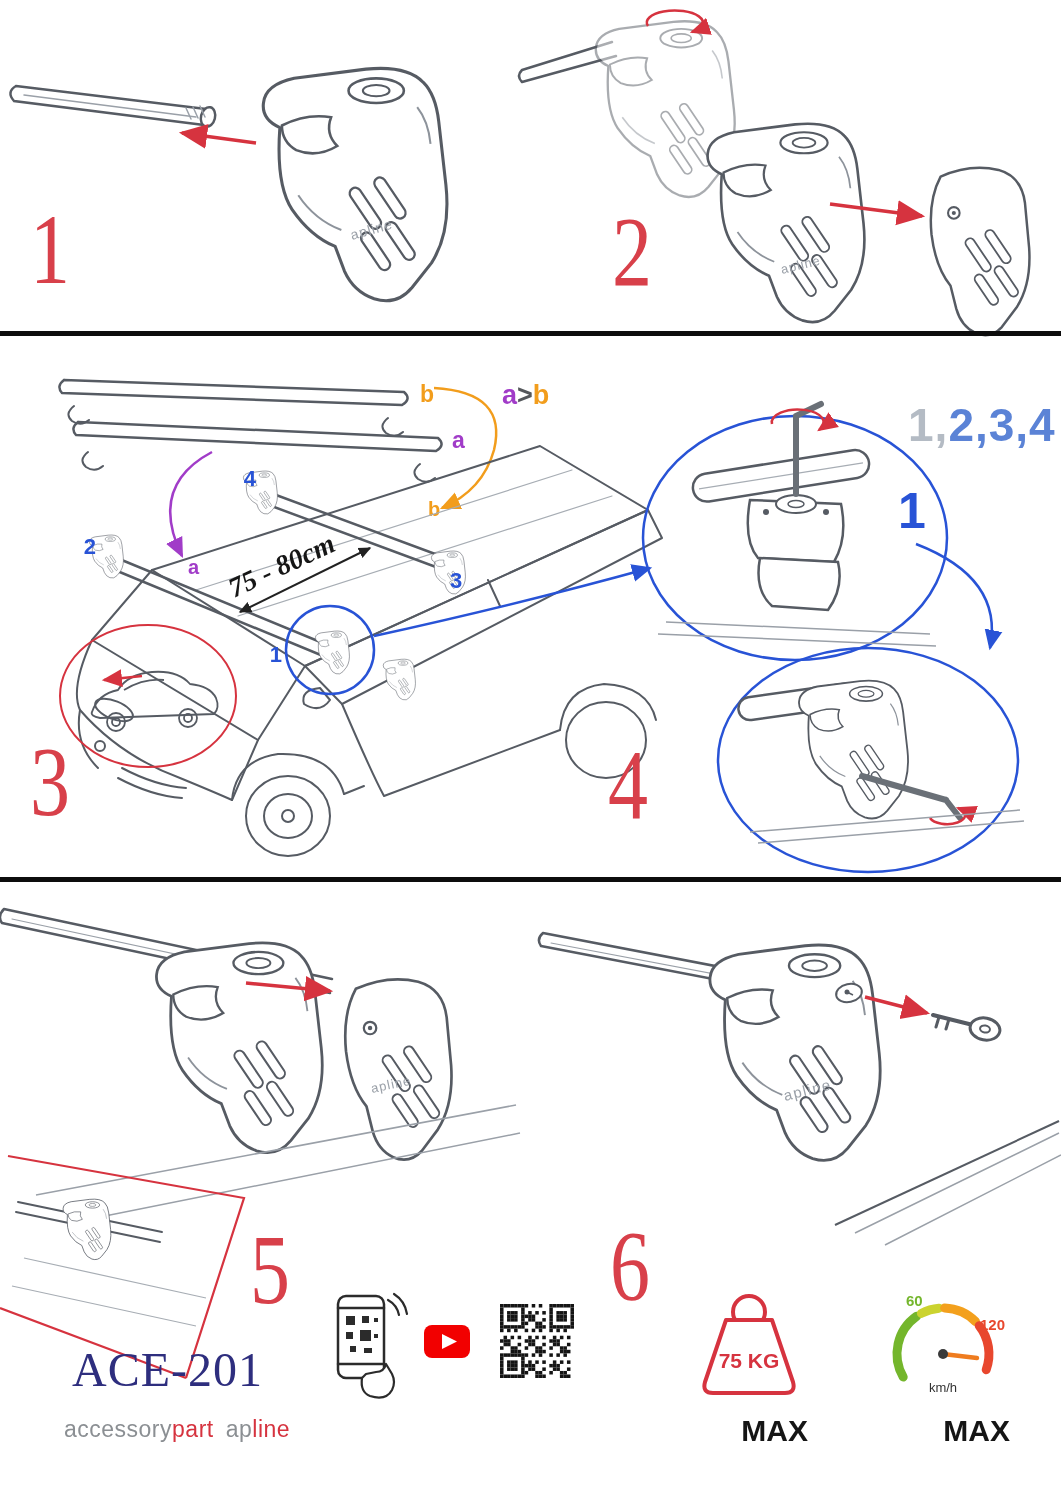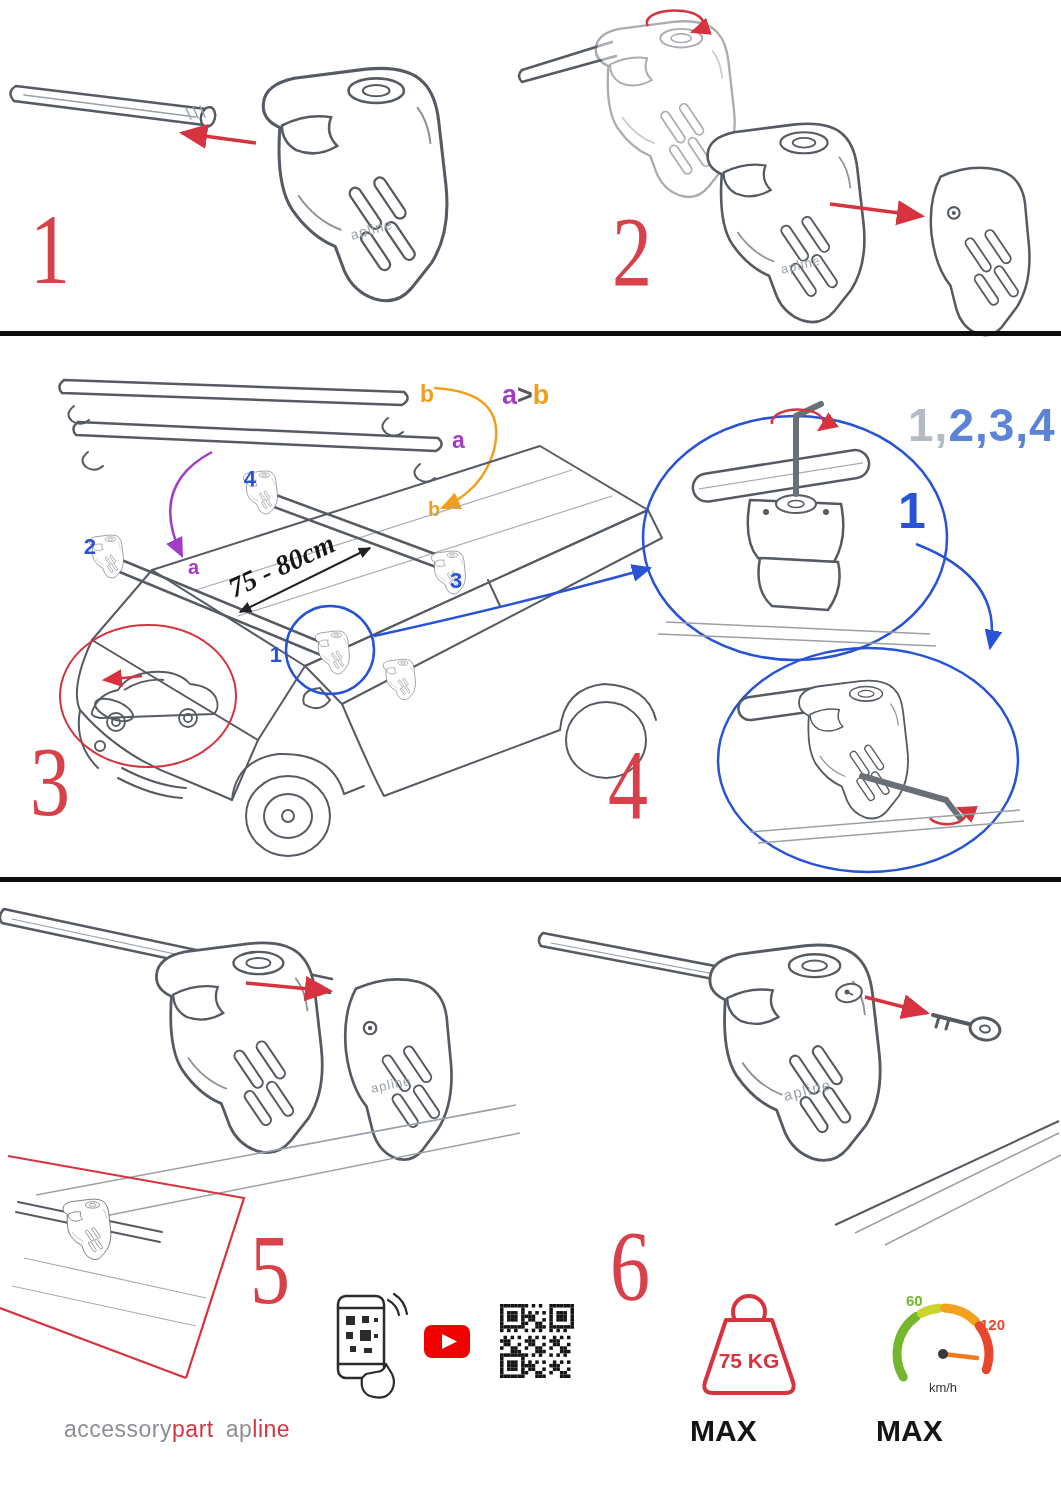--- a/index.html
+++ b/index.html
@@ -8,21 +8,21 @@
   .abs{position:absolute;display:block;overflow:visible;}
   .divider{position:absolute;left:0;width:1061px;height:5px;background:#0d0d0d;}
   .stepnum{position:absolute;font-family:"Liberation Serif",serif;font-size:100px;line-height:1;
            color:#d8404a;transform:scaleX(.8);transform-origin:left top;}
   .seq{position:absolute;left:864px;top:398px;font-size:46px;font-weight:bold;letter-spacing:1px;margin-left:44px;}
   .seq .g{color:#b4bbc4}.seq .b{color:#5b83d6}
   .model{position:absolute;left:72px;top:1342px;font-family:"Liberation Serif",serif;
          font-size:48px;color:#2e2e7e;letter-spacing:1px;}
   .brand{position:absolute;left:64px;top:1416px;font-size:23px;letter-spacing:.5px;}
   .brand .g{color:#8b8f93}.brand .r{color:#d6333f}.brand .sp{margin-left:12px}
-  .maxlbl{position:absolute;font-size:30px;font-weight:bold;color:#151515;text-align:left;}
+  .maxlbl{position:absolute;font-size:30px;font-weight:bold;color:#151515;text-align:right;}
   svg text{font-family:"Liberation Sans",sans-serif;}
 </style>
 </head>
 <body>
 
 <div class="page">
 
   <svg width="0" height="0" style="position:absolute" aria-hidden="true">
     <defs>
       <marker id="mR" viewBox="0 0 10 10" refX="8" refY="5" markerWidth="9" markerHeight="9" orient="auto-start-reverse">
@@ -251,20 +251,21 @@
       <ellipse cx="450" cy="136" rx="15" ry="11" transform="rotate(10 450 136)" stroke-width="3" fill="#fff"></ellipse>
       <ellipse cx="450" cy="136" rx="5" ry="3.5" transform="rotate(10 450 136)" stroke-width="2"></ellipse>
     </g>
     <g stroke="#9aa0a8" stroke-width="1.5" fill="none">
       <path d="M320,340 L524,240 M350,352 L526,262"></path>
       <path d="M300,332 L524,228" stroke="#565b63" stroke-width="2"></path>
     </g>
   </svg>
   <div class="stepnum" style="left:610px;top:1216px">6</div>
 
+  <div class="model">ACE-201</div>
   <div class="brand">
     <span class="g">accessory</span><span class="r">part</span><span class="g sp">ap</span><span class="r">line</span>
   </div>
 
   <svg class="abs" style="left:322px;top:1290px" width="88" height="112" viewBox="0 0 88 112">
     <g stroke="#2b2b2b" stroke-width="2.5" fill="none" stroke-linecap="round" stroke-linejoin="round">
       <rect x="16" y="6" width="46" height="82" rx="8"></rect>
       <path d="M16,18 L62,18 M16,74 L62,74"></path>
       <path d="M66,10 q9,5 11,15 M72,4 q11,7 13,20" stroke-width="2.2"></path>
       <path d="M40,88 q-2,14 8,18 q16,5 22,-6 q4,-8 0,-16 l-6,-10 q-2,8 -10,8 l-10,2 z" fill="#fff" stroke-width="2.2"></path>

